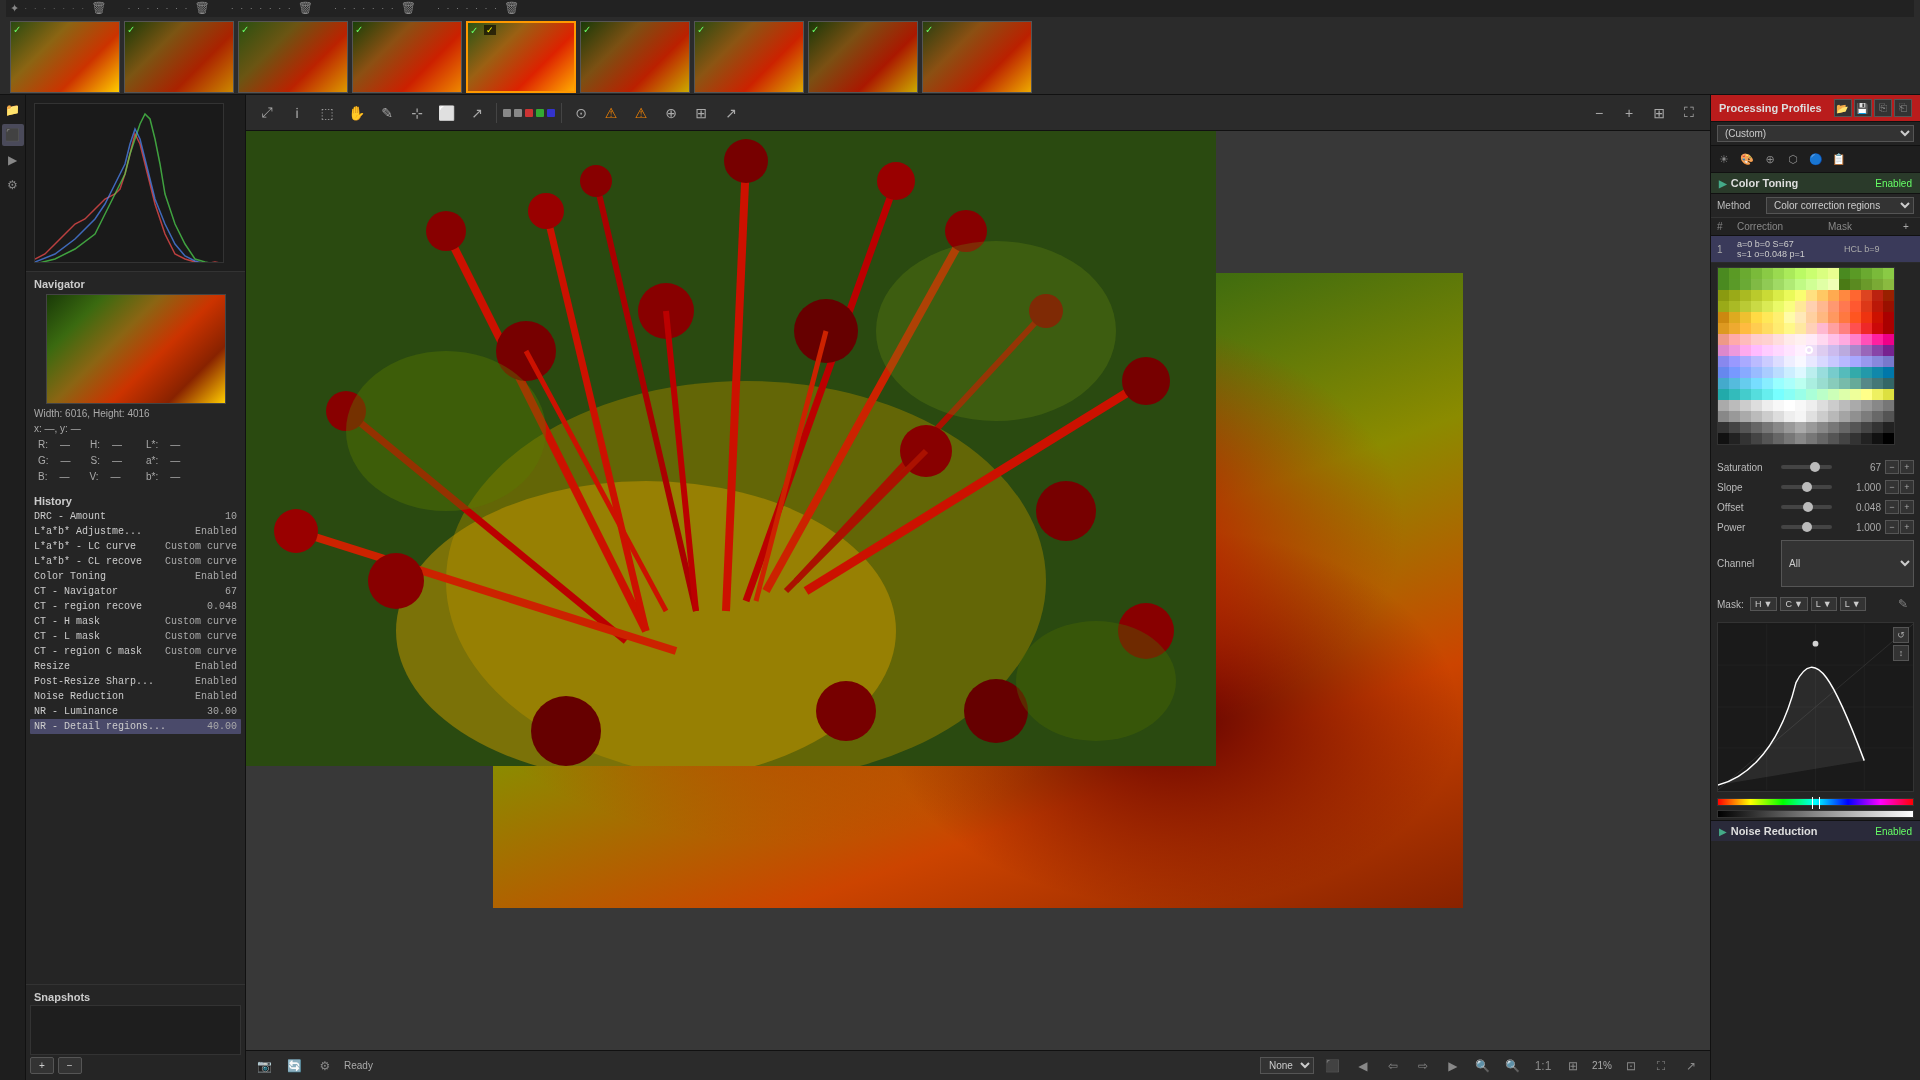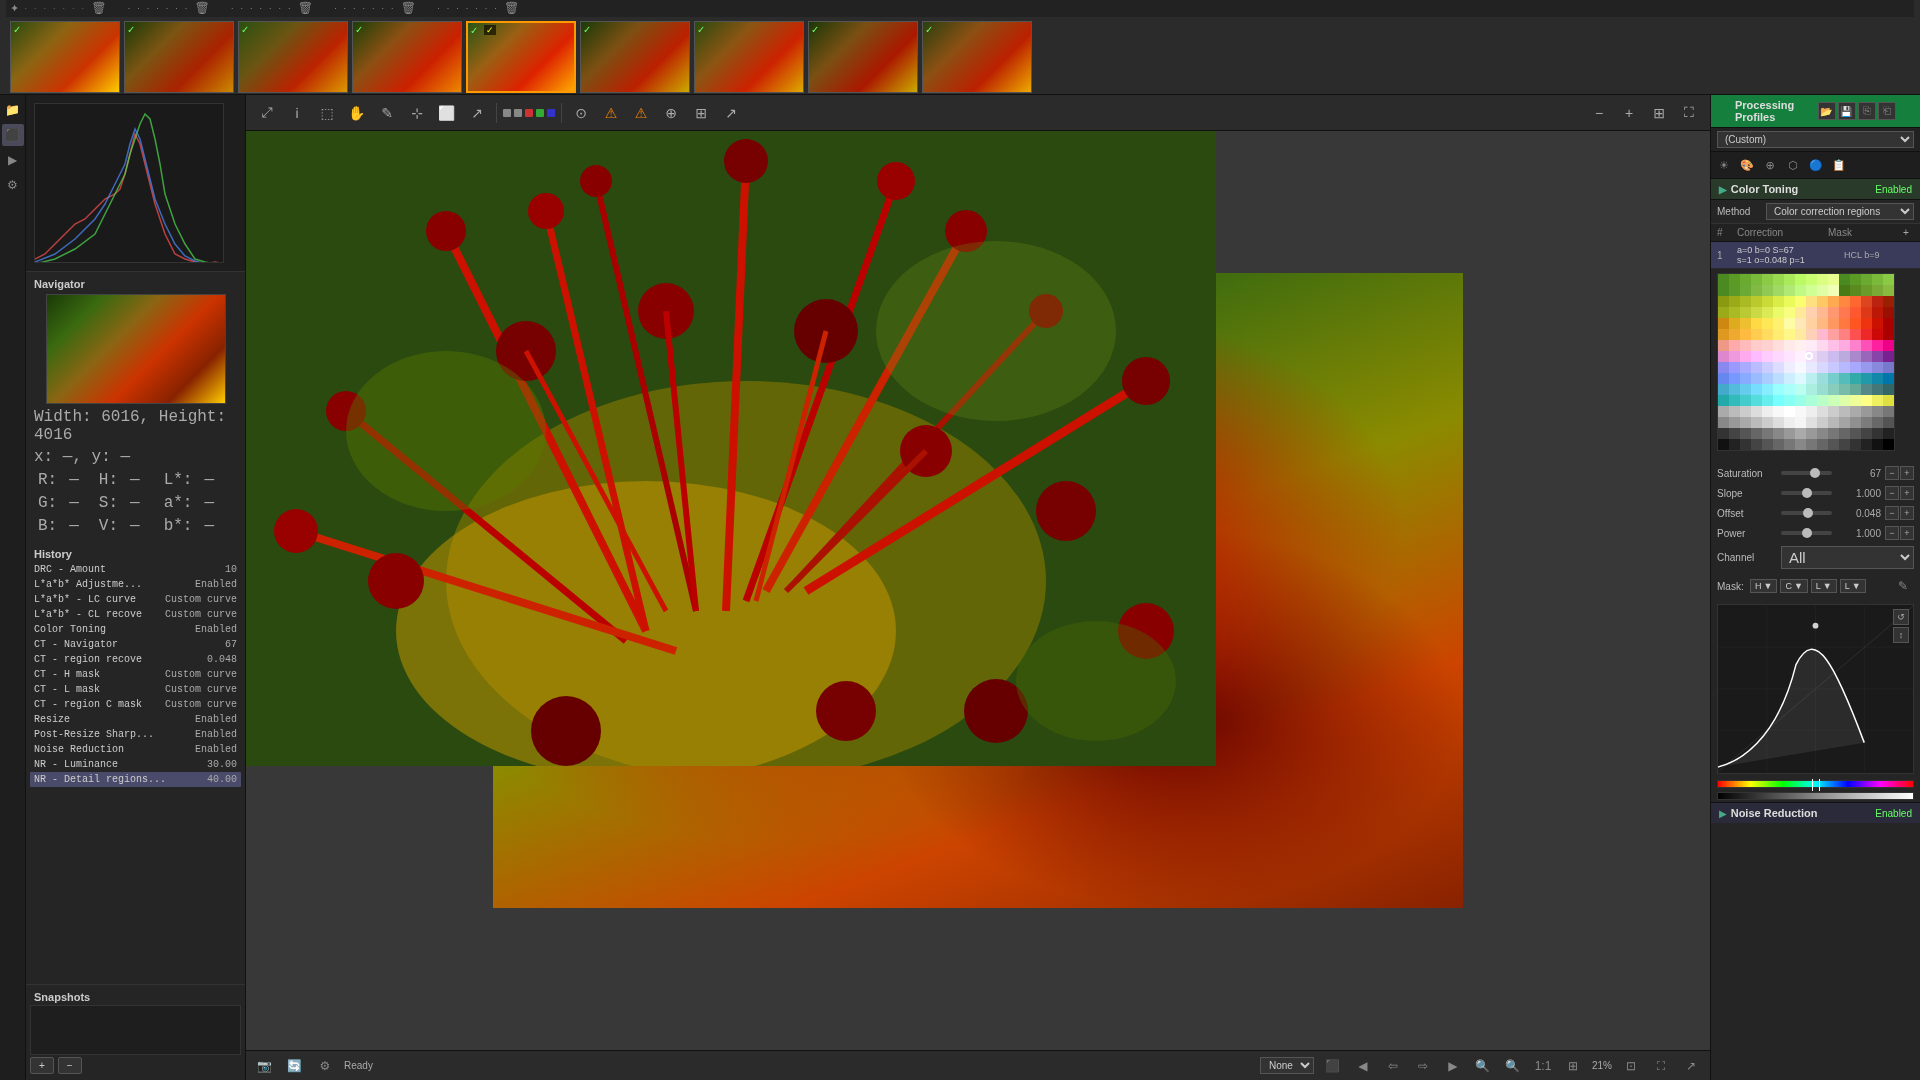--- a/index.html
+++ b/index.html
@@ -18,21 +18,21 @@
 
     
     .left-panel { width: 220px; background: #252525; border-right: 1px solid #111; display: flex; flex-direction: column; flex-shrink: 0; }
 
     
     .histogram-area { width: 190px; height: 160px; margin: 4px; background: #1a1a1a; border: 1px solid #333; position: relative; overflow: hidden; }
 
     
     .navigator-section { padding: 4px; }
     .section-title { font-size: 11px; font-weight: bold; color: #ccc; padding: 2px 4px; }
-    .nav-info { font-size: 16px; color: #aaa; padding: 2px 4px; font-family: Liberation Mono, monospace; }
+    .nav-info { font-size: 10px; color: #aaa; padding: 2px 4px; }
 
     
     .history-section { flex: 1; overflow: hidden; display: flex; flex-direction: column; padding: 4px; }
     .history-list { flex: 1; overflow-y: auto; font-size: 10px; }
     .history-item { display: flex; justify-content: space-between; padding: 2px 4px; cursor: pointer; border-radius: 1px; font-family: Liberation Mono, monospace; }
     .history-item.active { background: #4a4a6a; }
     .history-value { color: #aaa; }
 
     
     .snapshots-section { padding: 4px; border-top: 1px solid #333; }
@@ -80,21 +80,21 @@
     .slider-label { width: 60px; color: #bbb; font-size: 10px; flex-shrink: 0; }
     .slider-track { flex: 1; height: 4px; background: #444; border-radius: 2px; position: relative; cursor: pointer; }
     .slider-thumb { position: absolute; width: 10px; height: 10px; background: #bbb; border-radius: 50%; top: -3px; }
     .slider-value { width: 45px; text-align: right; color: #aaa; font-size: 10px; }
     .slider-buttons { display: flex; gap: 1px; }
     .slider-btn { width: 14px; height: 14px; background: #333; border: 1px solid #555; color: #aaa; cursor: pointer; font-size: 9px; display: flex; align-items: center; justify-content: center; }
 
     
     .channel-row { display: flex; align-items: center; padding: 3px 6px; gap: 4px; }
     .channel-label { width: 60px; color: #bbb; font-size: 10px; }
-    .channel-select { flex: 1; background: #333; border: 1px solid #555; color: #ccc; font-size: 15px; padding: 1px 3px; cursor: pointer; }
+    .channel-select { flex: 1; background: #333; border: 1px solid #555; color: #ccc; font-size: 10px; padding: 16px 3px; cursor: pointer; }
 
     
     .mask-row { display: flex; align-items: center; padding: 3px 6px; gap: 3px; }
     .mask-label { color: #bbb; font-size: 10px; width: 30px; }
     .mask-btn { padding: 1px 4px; background: #333; border: 1px solid #555; color: #ccc; cursor: pointer; font-size: 9px; display: flex; align-items: center; gap: 2px; }
 
     
     .curve-area { margin: 4px 6px; background: #1a1a1a; border: 1px solid #333; height: 170px; position: relative; overflow: hidden; }
     .curve-svg { width: 100%; height: 100%; }
 
@@ -436,21 +436,21 @@
         <div class="bottom-icon">⊞</div>
         <div class="status-text">21%</div>
         <div class="bottom-icon">⊡</div>
         <div class="bottom-icon">⛶</div>
         <div class="bottom-icon">↗</div>
       </div>
     </div>
 
     <div class="ccr-panel">
 
-      <div style="background:#15803d; padding:4px 24px; border-bottom:1px solid #111; display:flex; align-items:center; gap:4px;">
+      <div style="background:#b91c1c; padding:4px 8px; border-bottom:1px solid #111; display:flex; align-items:center; gap:4px;">
         <span style="color:#ddd; font-size:11px; font-weight:bold;">Processing Profiles</span>
         <div style="flex:1;"></div>
         <div style="display:flex; gap:2px;">
           <div style="width:18px;height:18px;display:flex;align-items:center;justify-content:center;cursor:pointer;color:#888;font-size:10px;background:#333;border:1px solid #555;">📂</div>
           <div style="width:18px;height:18px;display:flex;align-items:center;justify-content:center;cursor:pointer;color:#888;font-size:10px;background:#333;border:1px solid #555;">💾</div>
           <div style="width:18px;height:18px;display:flex;align-items:center;justify-content:center;cursor:pointer;color:#888;font-size:10px;background:#333;border:1px solid #555;">⎘</div>
           <div style="width:18px;height:18px;display:flex;align-items:center;justify-content:center;cursor:pointer;color:#888;font-size:10px;background:#333;border:1px solid #555;">⎗</div>
         </div>
       </div>
       <div style="padding:3px 6px; background:#222; border-bottom:1px solid #111; display:flex; align-items:center; gap:4px;">

